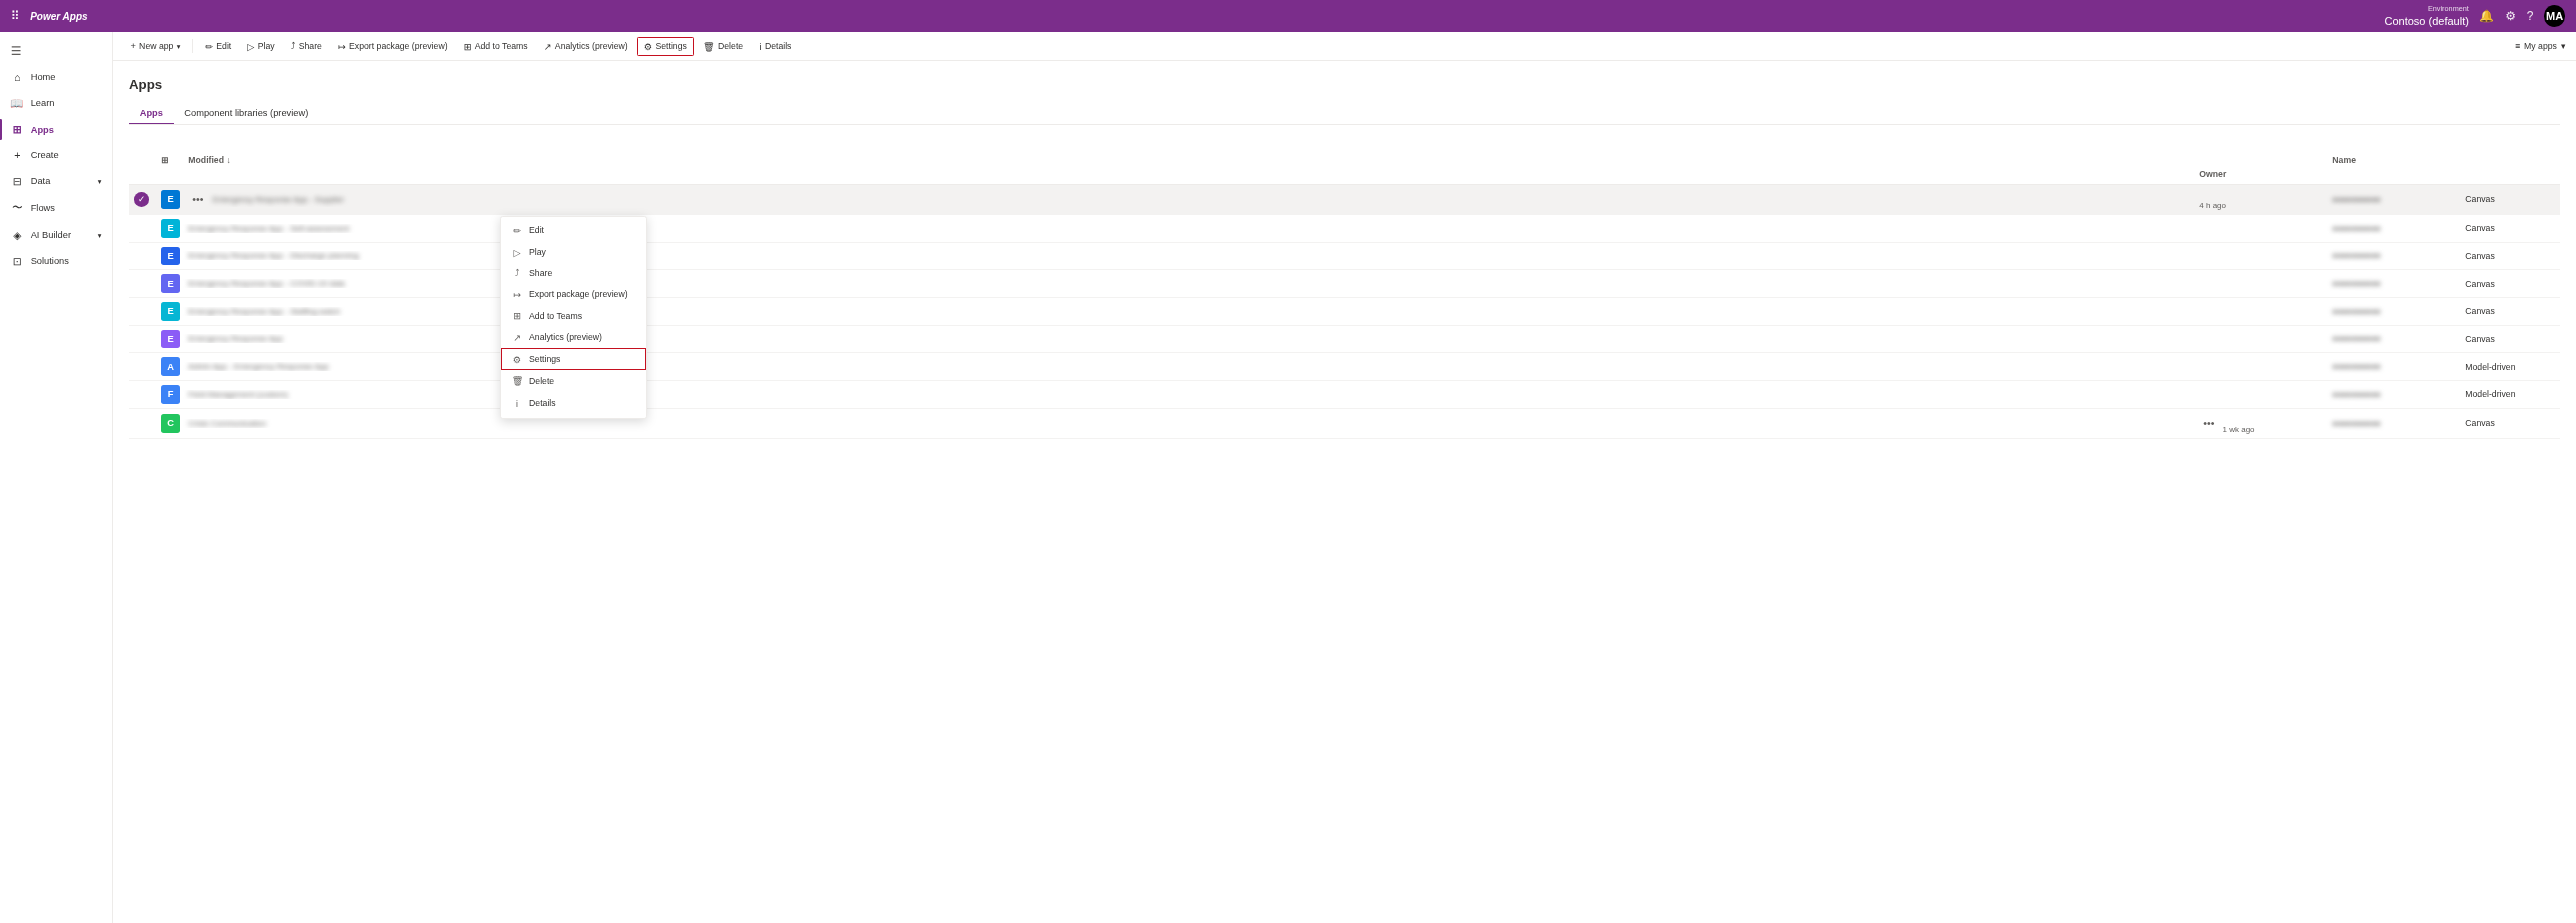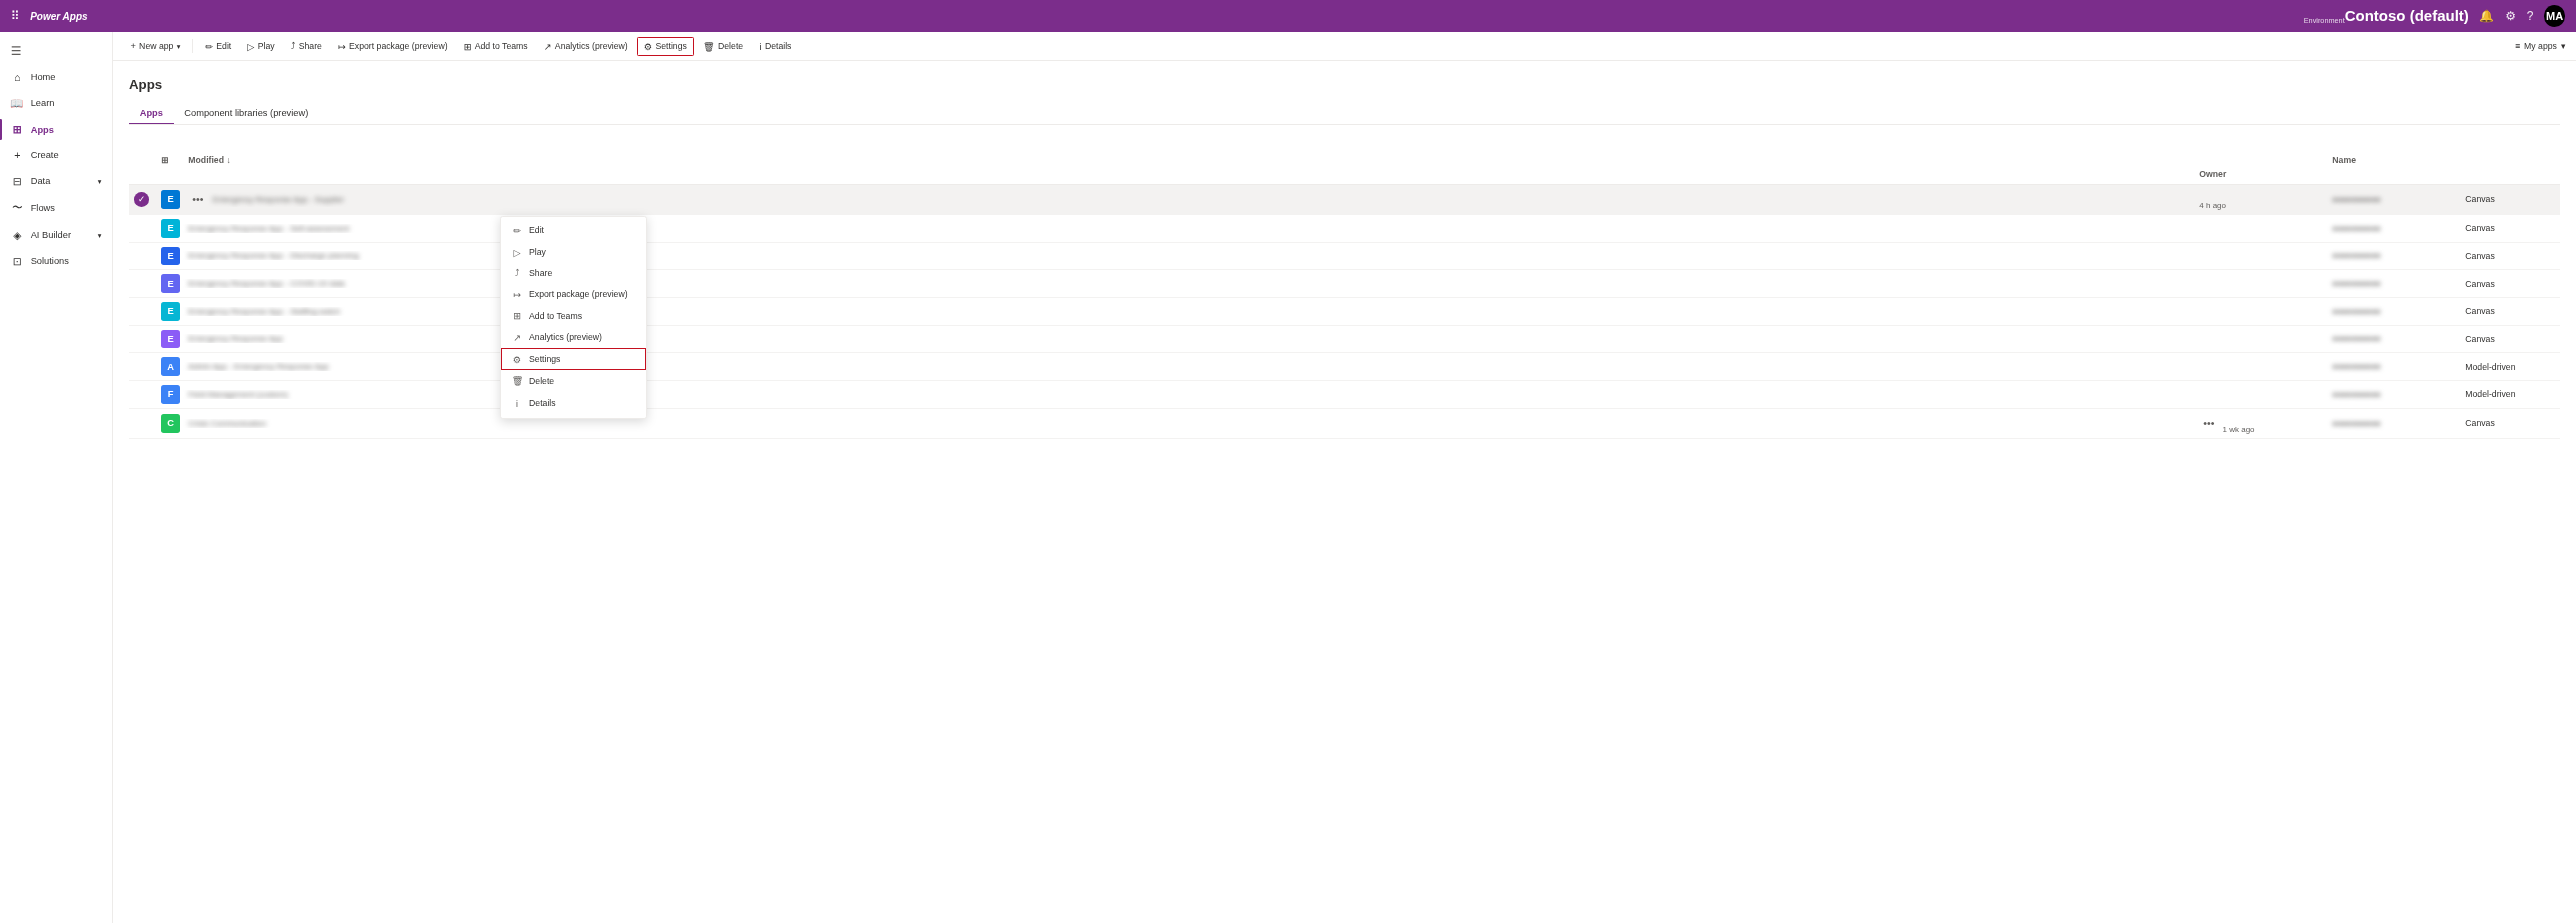--- a/index.html
+++ b/index.html
@@ -28,25 +28,26 @@
       flex: 1;
       font-style: italic;
     }
     .top-bar-right {
       display: flex;
       align-items: center;
       gap: 10.7px;
     }
     .top-bar-env {
       display: flex;
+      flex-direction: column;
       align-items: flex-end;
       font-size: 7.3px;
       line-height: 1.3;
     }
-    .top-bar-env span:last-child { font-weight: 700; font-size: 15px; }
+    .top-bar-env span:last-child { font-weight: 400; font-size: 11px; }
     .top-bar-icon {
       font-size: 12px;
       cursor: pointer;
       opacity: 0.9;
     }
     .top-bar-avatar {
       width: 21.3px; height: 21.3px;
       border-radius: 50%;
       background: #000000;
       display: flex; align-items: center; justify-content: center;

